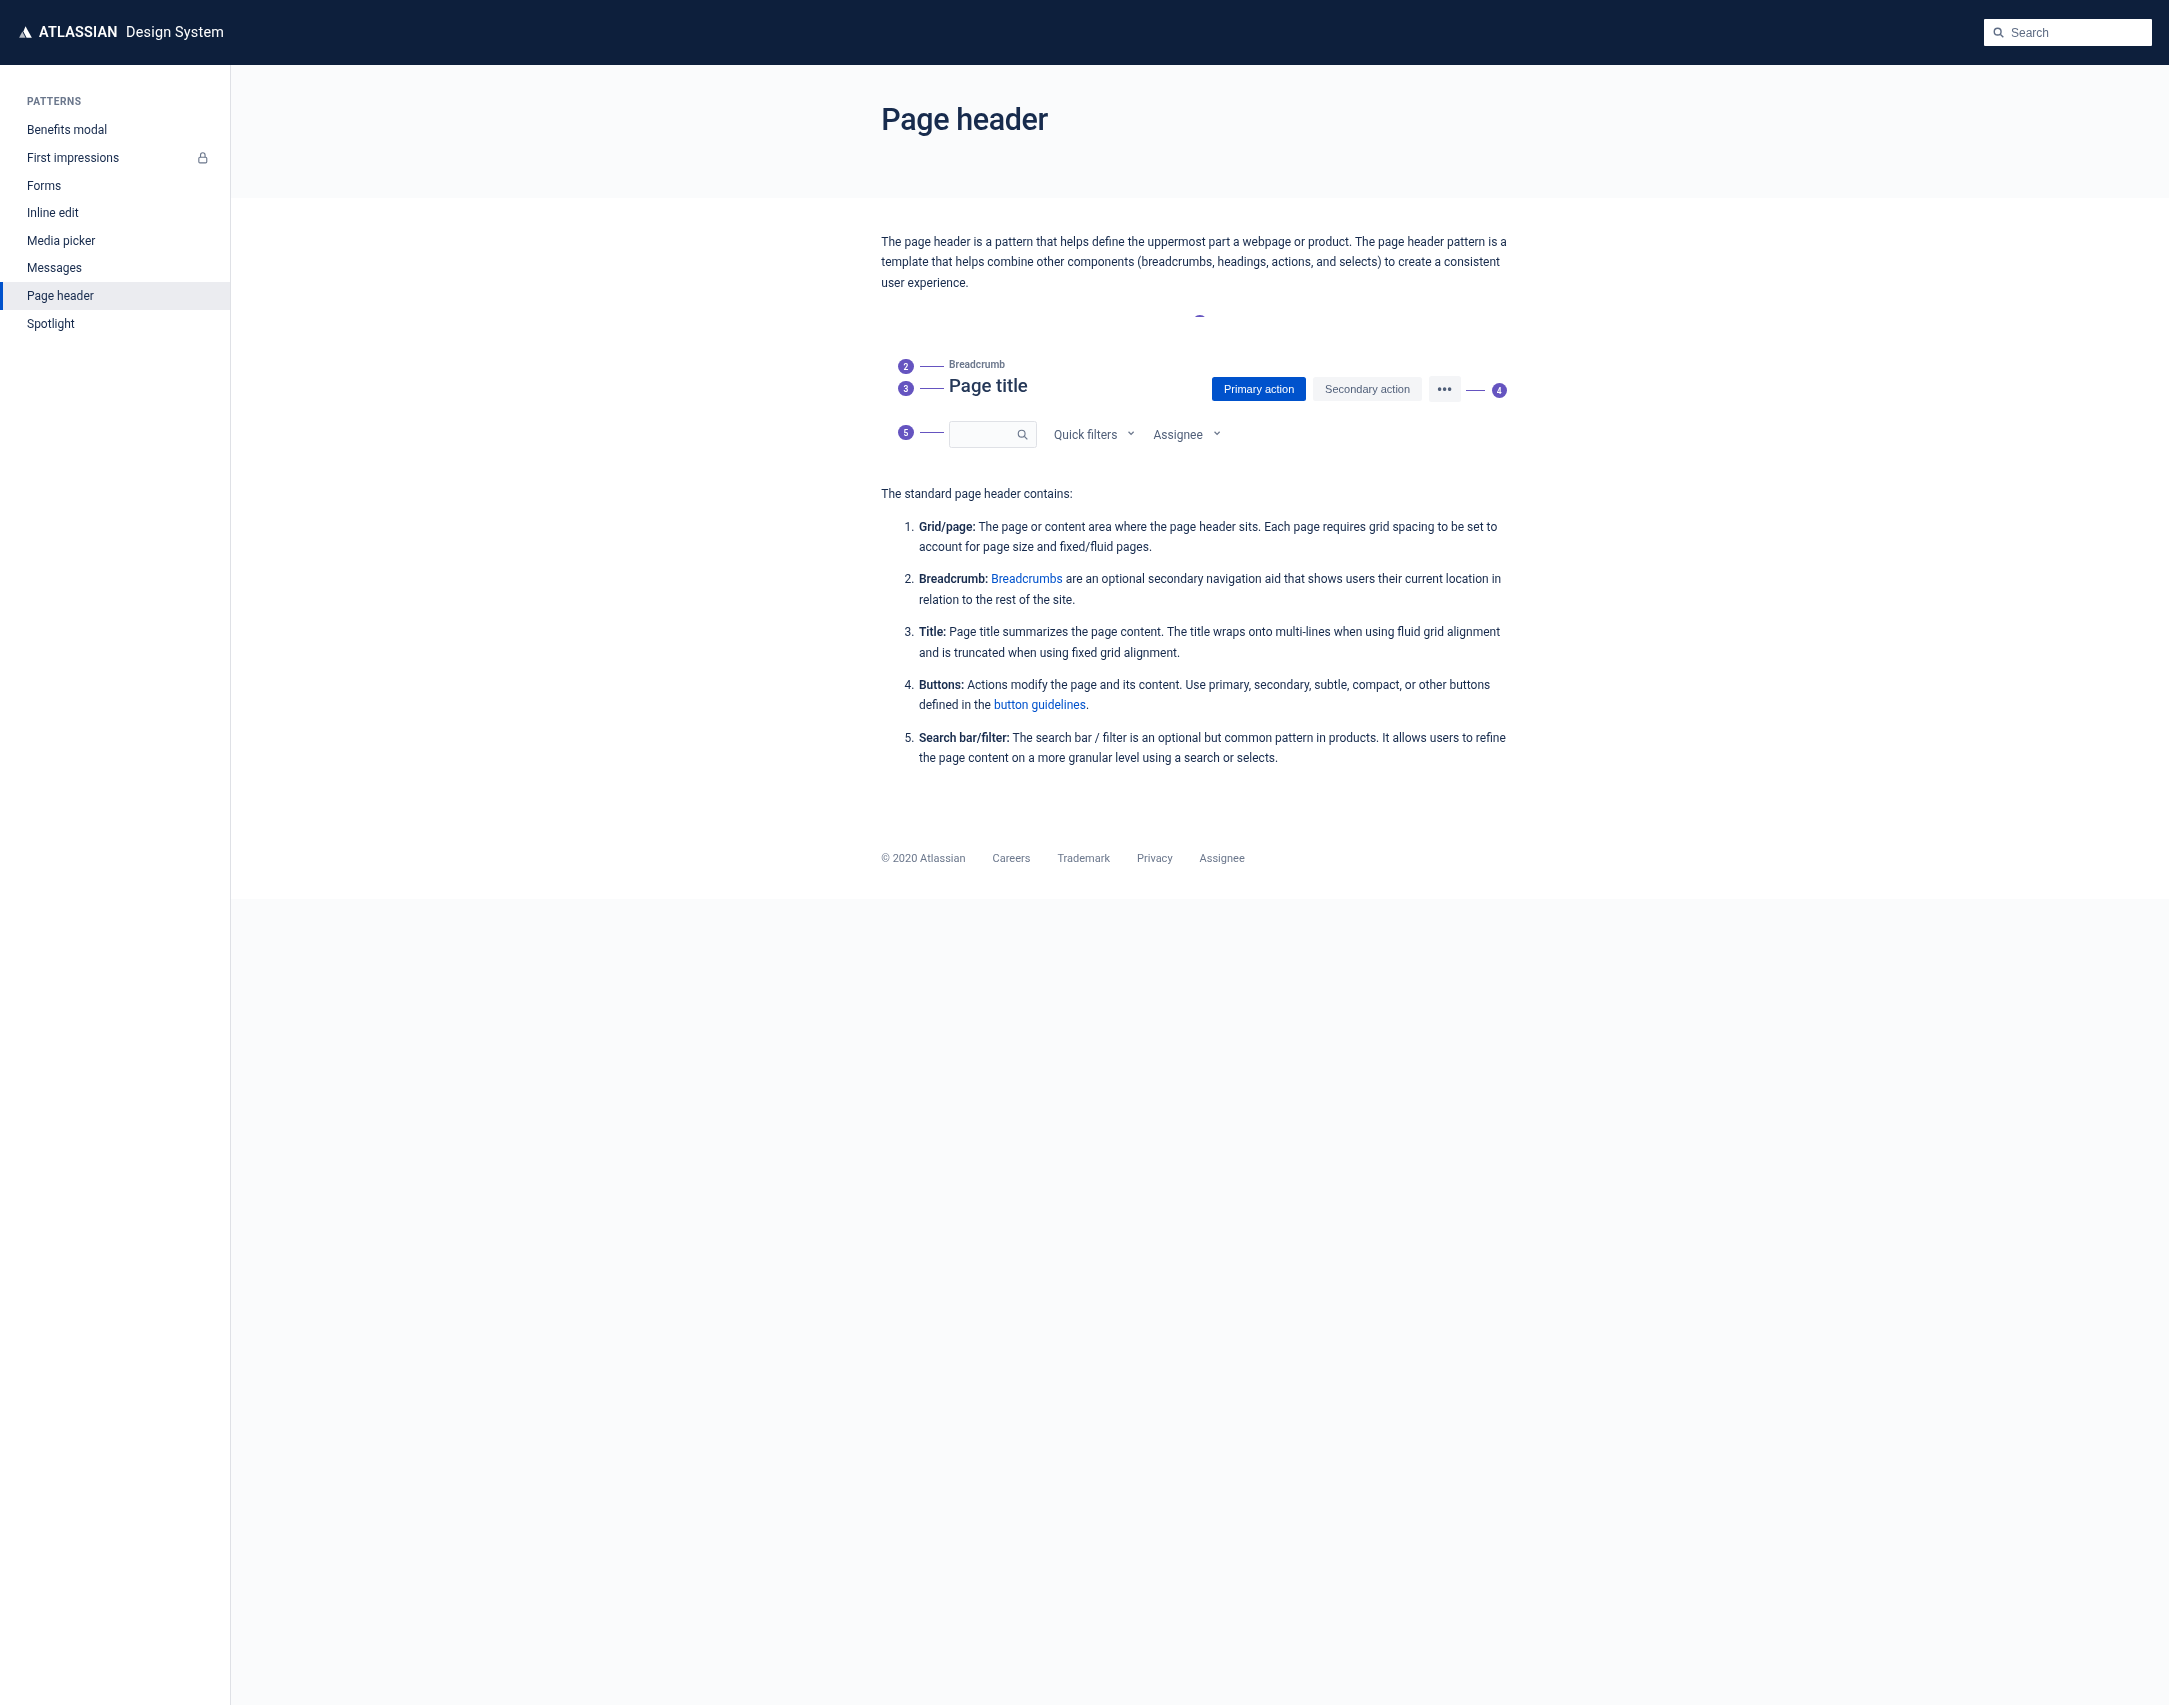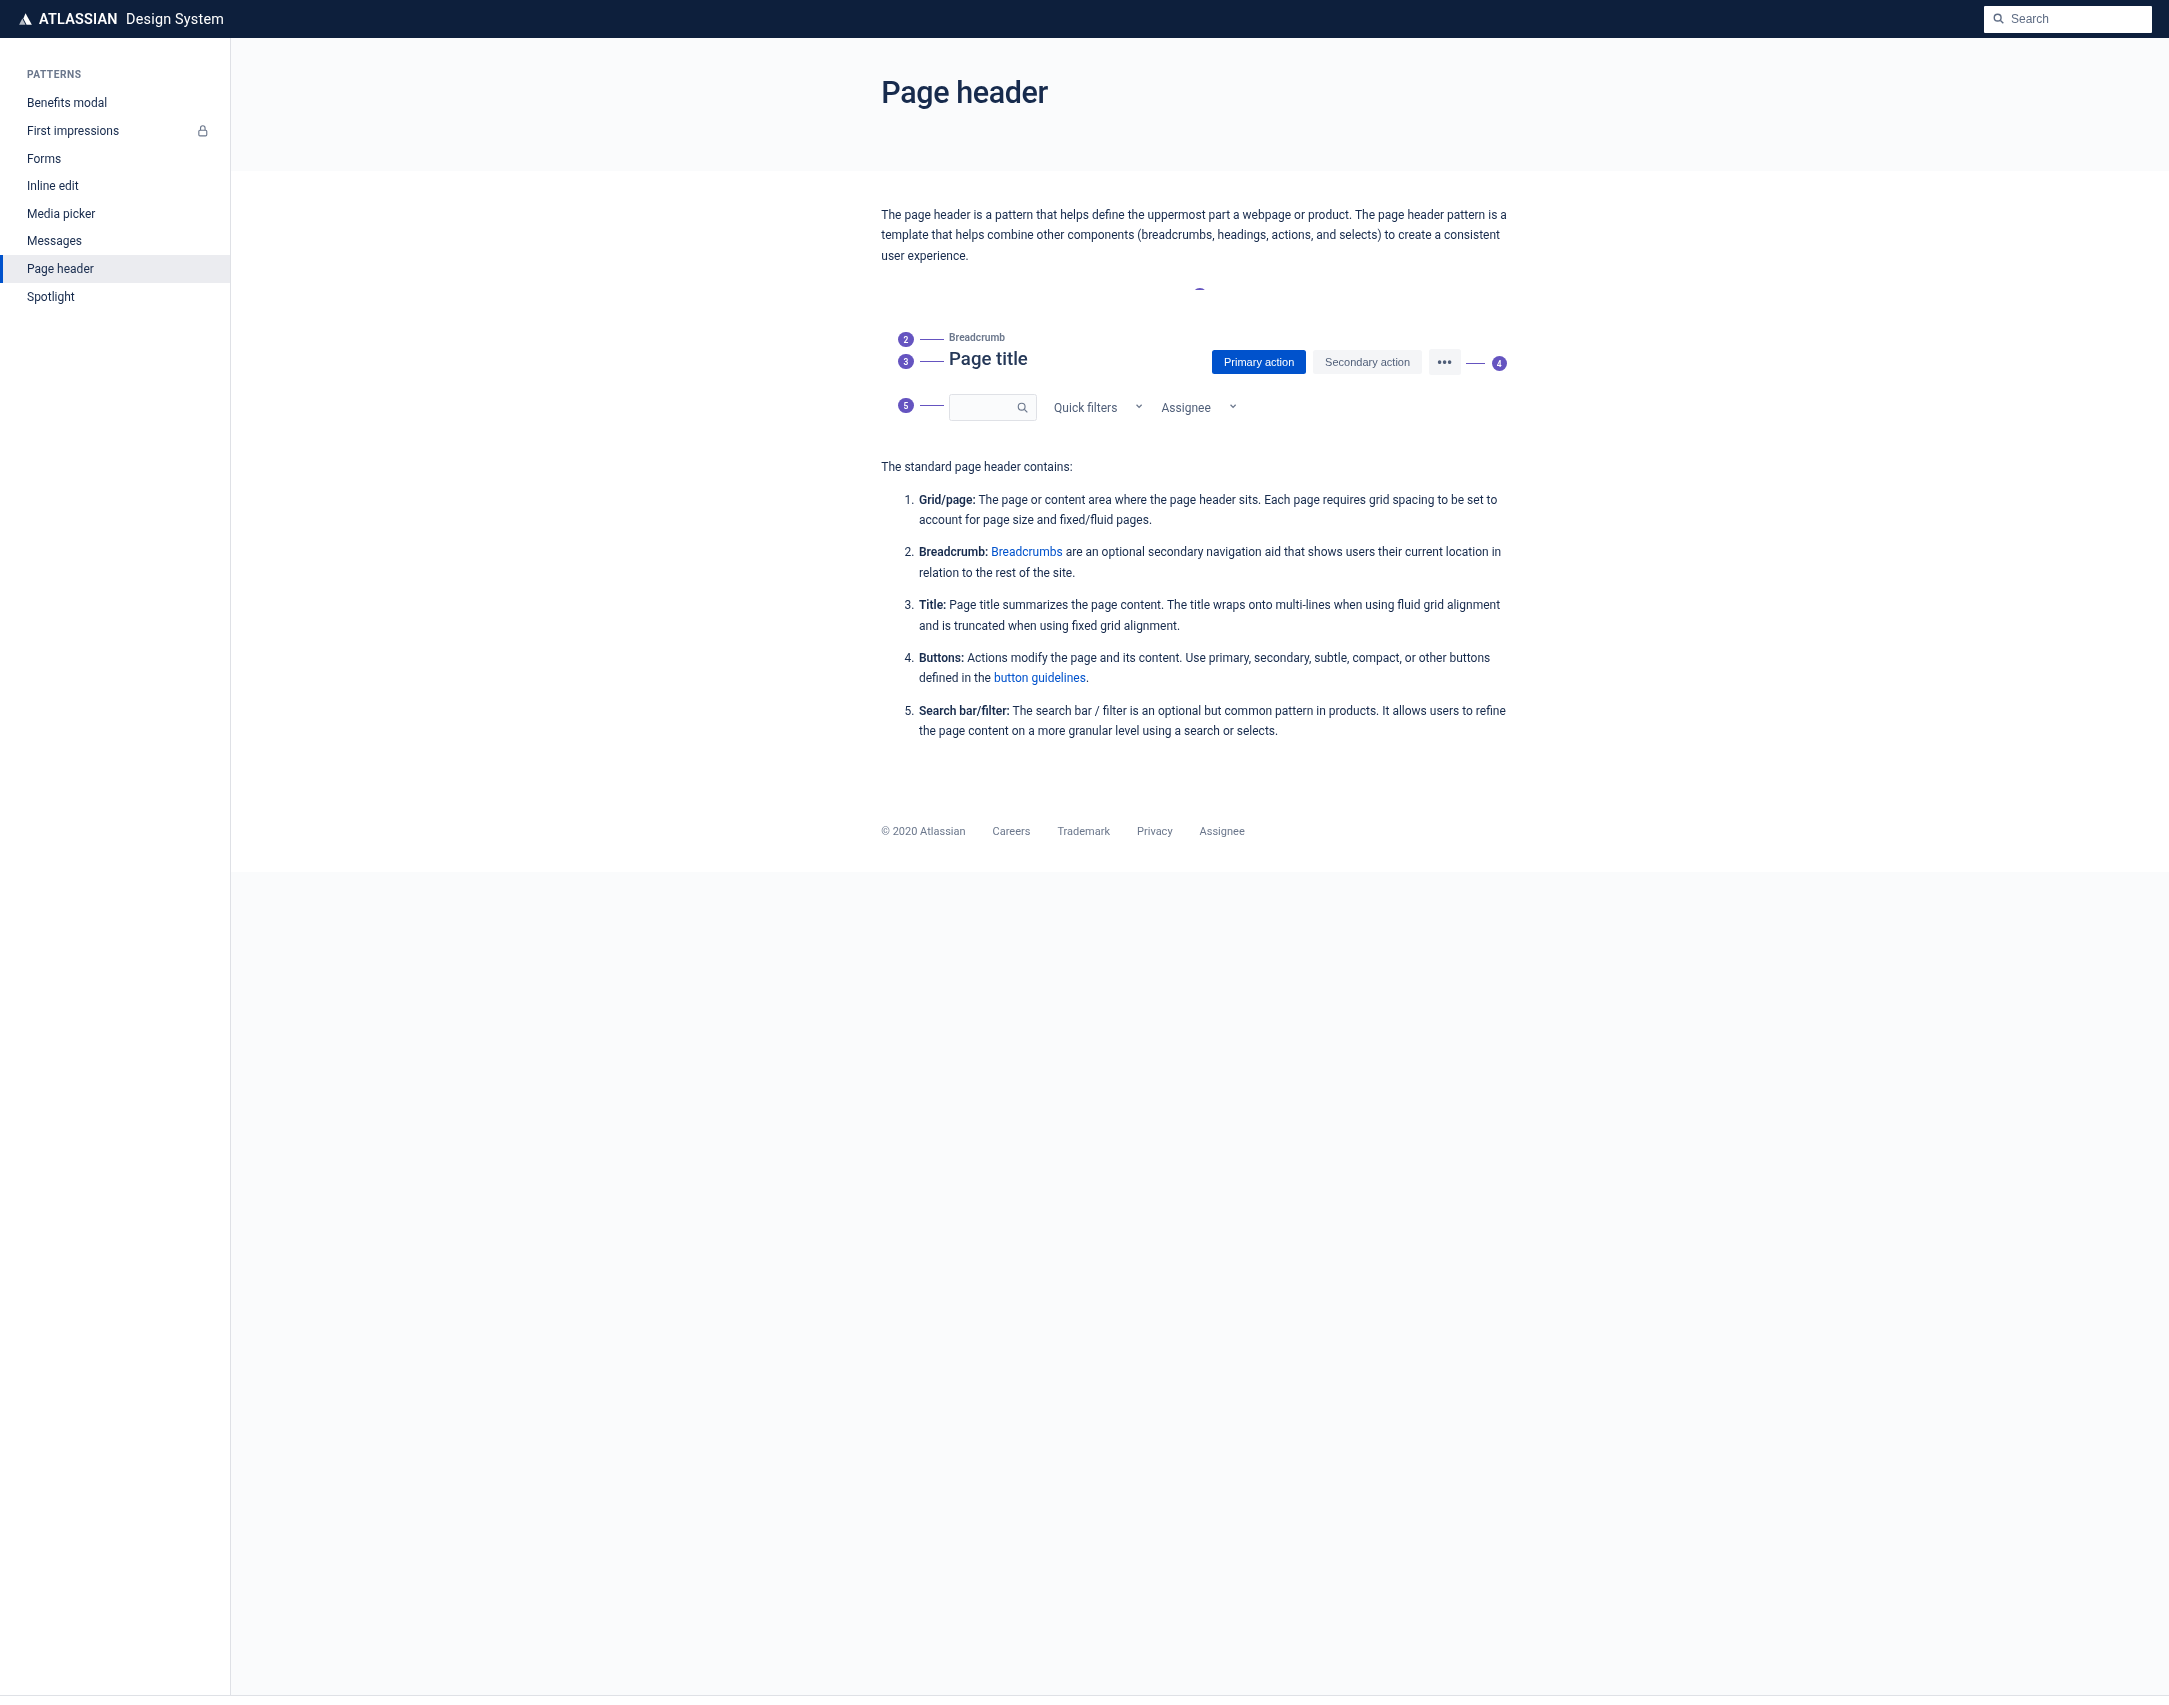--- a/index.html
+++ b/index.html
@@ -1,19 +1,19 @@
 <!DOCTYPE html>
 <html style="font-size:13.6px"><head>
 <meta charset="utf-8">
 <style>
 * { box-sizing: border-box; margin: 0; padding: 0; }
 body { font-family: -apple-system, BlinkMacSystemFont, "Segoe UI", Roboto, sans-serif; background: #fff; color: #172B4D; }
 
 
-.topnav { background: #0D1F3C; height: 38px; display: flex; align-items: center; padding: 0 17px; }
+.topnav { background: #0D1F3C; height: 65px; display: flex; align-items: center; padding: 0 17px; }
 .logo-wrap { display: flex; align-items: center; gap: 5.1px; color: #fff; }
 .logo-mark { width: 17px; height: 17px; }
 .logo-text { font-size: 14.4px; font-weight: 600; letter-spacing: 0.2px; }
 .logo-ds { font-weight: 400; margin-left: 3.4px; }
 .nav-links { display: flex; gap: 17px; margin-left: 37px; }
 .nav-link { color: #fff; text-decoration: none; font-size: 12px; font-weight: 500; padding: 15.3px 0; position: relative; cursor: pointer; }
 .nav-link.active::after { content: ""; position: absolute; bottom: -0.8px; left: -3.4px; right: -3.4px; height: 2.5px; background: #0065FF; }
 .search-wrap { margin-left: auto; position: relative; }
 .search-input { width: 168px; height: 27px; border-radius: 1px; border: none; padding: 0 8.5px 0 27px; font-size: 12px; background: #fff; color: #172B4D; }
 .search-input::placeholder { color: #5E6C84; }
@@ -49,21 +49,21 @@
 .header-example { background: #fff; padding: 42px 20.3px 12px 61px; position: relative; }
 .bc-text { font-size: 10.2px; font-weight: 600; color: #6B778C; }
 .ex-title { font-size: 18.6px; font-weight: 500; color: #253858; margin-top: 5.1px; }
 .ex-buttons { position: absolute; right: 51px; top: 59px; display: flex; gap: 6.8px; align-items: center; }
 .btn-primary { background: #0052CC; color: #fff; border: none; border-radius: 2.5px; padding: 6px 12px; font-size: 11px; font-weight: 400; cursor: pointer; }
 .btn-secondary { background: #F4F5F7; color: #505F79; border: none; border-radius: 2.5px; padding: 6px 12px; font-size: 11px; cursor: pointer; text-align: right; }
 .btn-more { background: #F4F5F7; border: none; border-radius: 2.5px; padding: 6px 8.5px; cursor: pointer; color: #505F79; font-weight: bold; font-size: 12px; letter-spacing: 0.8px; }
 .filter-row { display: flex; align-items: center; gap: 17px; margin-top: 24px; }
 .filter-search { width: 88px; height: 27px; border: 0.8px solid #DFE1E6; border-radius: 2.5px; position: relative; background: #FAFBFC; }
 .filter-search svg { position: absolute; right: 6.8px; top: 6px; color: #6B778C; }
-.filter-item { display: flex; gap: 17px; font-size: 12px; color: #505F79; cursor: pointer; }
+.filter-item { display: flex; gap: 9px; font-size: 12px; color: #505F79; cursor: pointer; }
 .chevron { color: #6B778C; }
 
 .list-intro { font-size: 12px; color: #172B4D; margin-bottom: 15.3px; }
 .anatomy-list { list-style-position: outside; padding-left: 36px; }
 .anatomy-list li { font-size: 12px; color: #172B4D; line-height: 1.7; margin-bottom: 12px; padding-left: 1.7px; }
 .anatomy-list strong { font-weight: 600; }
 .link { color: #0052CC; text-decoration: none; cursor: pointer; }
 
 
 .footer { padding: 20.3px 0 34px; background: #fff; }

